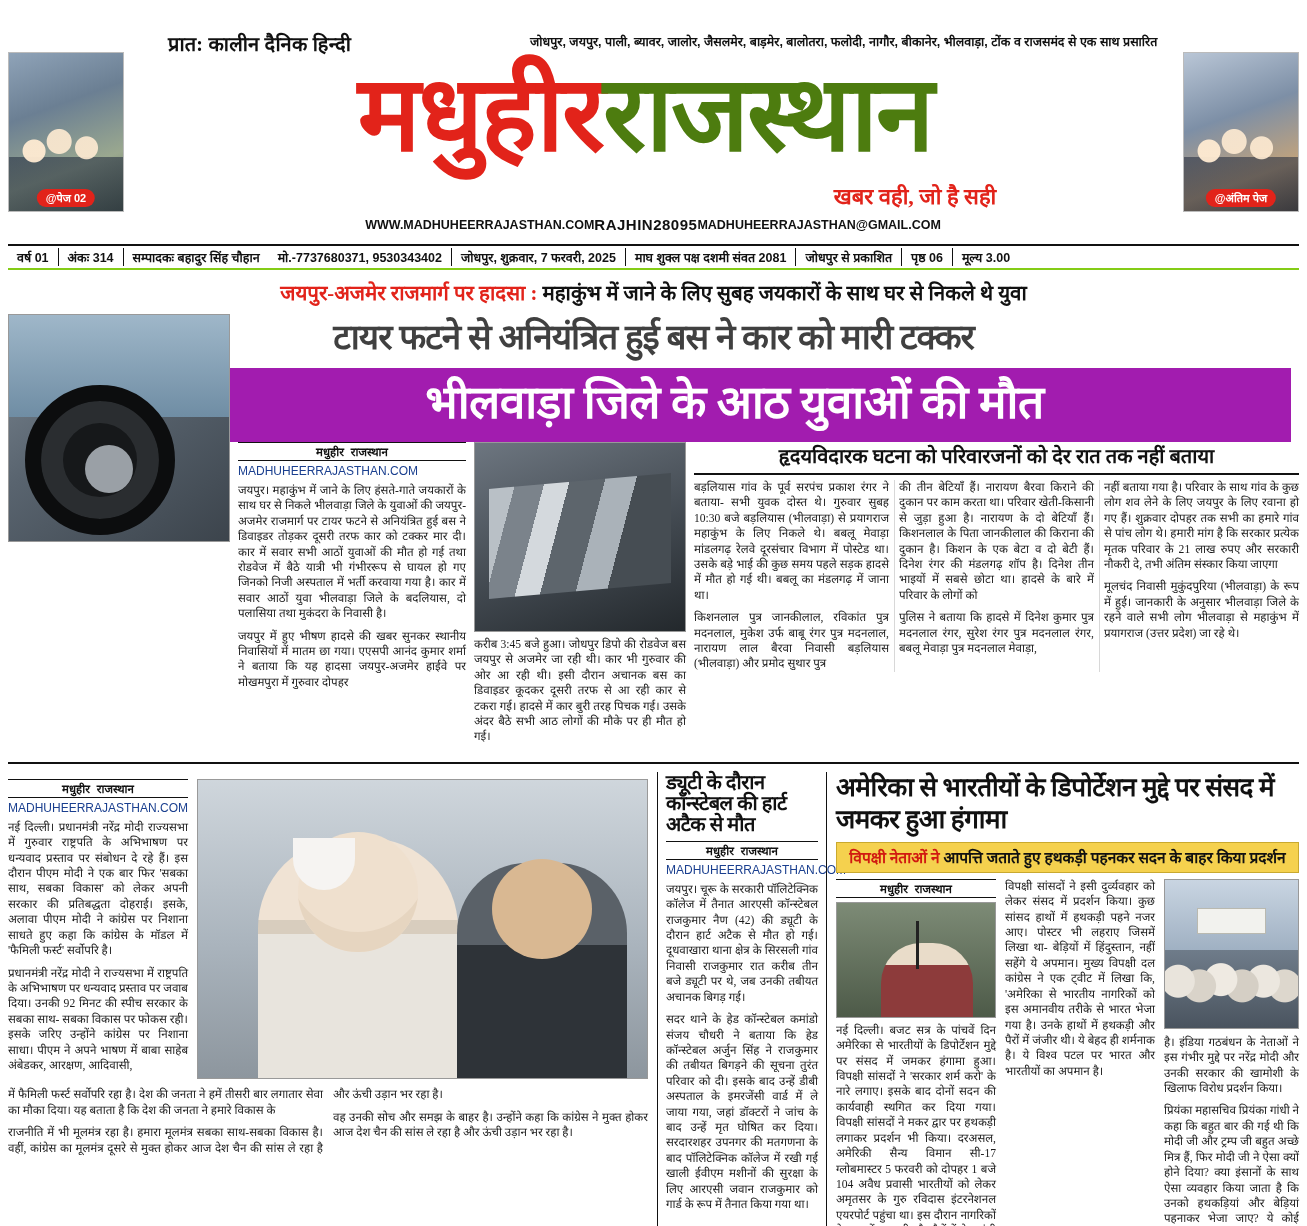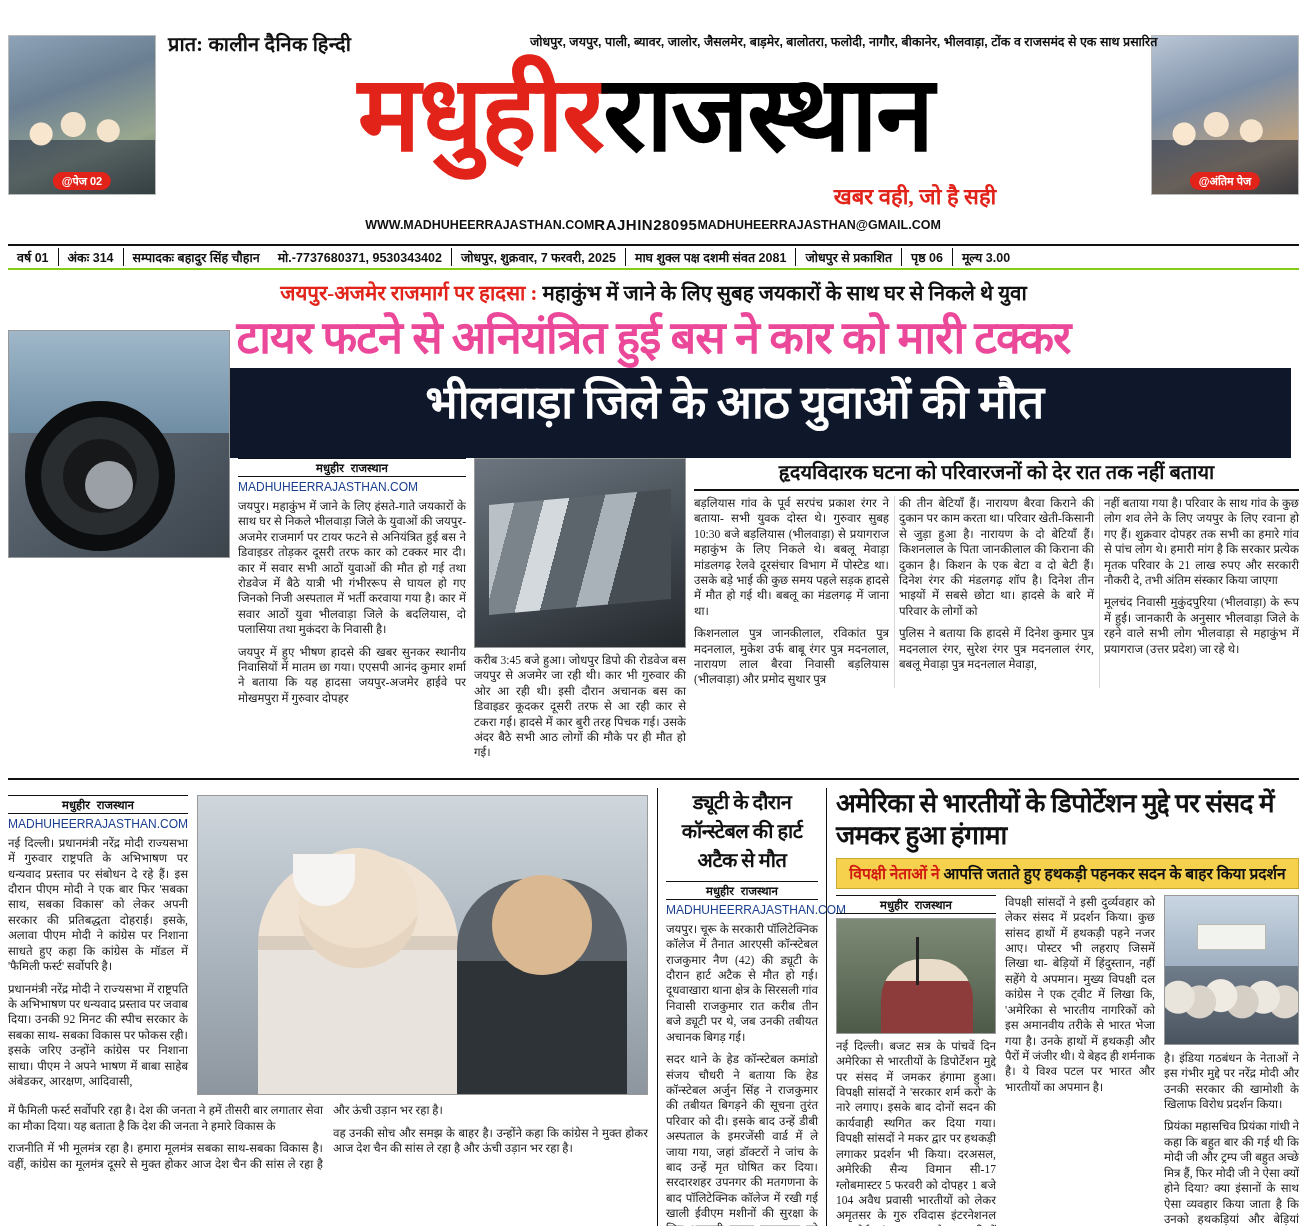--- a/index.html
+++ b/index.html
@@ -29,29 +29,29 @@
     position:absolute; top:55px; left:150px; width:990px; height:125px;
     text-align:center;
   }
   .mast-title .m-red {
     font-family:"Liberation Serif", serif;
     font-size:105px; font-weight:bold; color:#e2231a; line-height:120px;
     letter-spacing:-2px; display:inline-block; vertical-align:middle;
   }
   .mast-title .m-black {
     font-family:"Liberation Serif", serif;
-    font-size:105px; font-weight:bold; color:#000000; line-height:120px;
+    font-size:105px; font-weight:bold; color:#4d7c0f; line-height:120px;
     letter-spacing:-2px; display:inline-block; vertical-align:middle;
   }
   .mast-tag {
     position:absolute; top:180px; left:700px; width:430px; text-align:center;
     font-family:"Liberation Serif", serif; font-size:22px; font-weight:bold; color:#e2231a;
   }
   .mast-photo {
-    position:absolute; top:35px; width:148px; height:160px;
+    position:absolute; top:52px; width:116px; height:160px;
     border:1px solid #bbb; overflow:hidden;
   }
   .mast-photo.left { left:8px; background:linear-gradient(160deg,#8fa3b8 0%,#6b7f93 35%,#9aa88f 70%,#4e5b4a 100%); }
   .mast-photo.right { right:8px; background:linear-gradient(160deg,#b9c6d6 0%,#7d8fa6 40%,#c2a37c 75%,#5d4f3f 100%); }
   .mast-photo .ph-people {
     position:absolute; inset:0;
     background:
       radial-gradient(circle at 22% 62%, rgba(255,235,210,.95) 0 11px, transparent 12px),
       radial-gradient(circle at 44% 56%, rgba(255,235,210,.9) 0 12px, transparent 13px),
       radial-gradient(circle at 68% 60%, rgba(255,235,210,.9) 0 11px, transparent 12px),
@@ -81,26 +81,26 @@
   
   .kicker {
     margin:8px 8px 0 8px; text-align:center;
     font-family:"Liberation Serif", serif; font-weight:bold; font-size:20.5px;
     color:#111;
   }
   .kicker .k-red { color:#e2231a; }
   .headline1 {
     margin:6px 8px 0 8px; text-align:center;
     font-family:"Liberation Serif", serif; font-weight:bold;
-    font-size:45px; line-height:52px; color:#ec4899; letter-spacing:-1px;
+    font-size:35px; line-height:52px; color:#404040; letter-spacing:-1px;
   }
   .headline-band {
-    margin:4px 8px 0 8px; background:#0f172a; color:#fff;
+    margin:4px 8px 0 8px; background:#a21caf; color:#fff;
     text-align:center; font-family:"Liberation Serif", serif; font-weight:bold;
-    font-size:46px; line-height:58px; padding:6px 0 26px 0; letter-spacing:-.5px;
+    font-size:46px; line-height:58px; padding:6px 0 10px 0; letter-spacing:-.5px;
     position:relative; z-index:2; width:1113px; margin-left:178px;
   }
   .band-wrap { position:relative; }
 
   
   .lead { display:flex; margin:0 8px; gap:8px; }
   .lead-photo {
     width:222px; height:228px; margin-top:-128px; position:relative; z-index:3;
     border:1px solid #999;
     background:linear-gradient(145deg,#7f8b96 0%,#59646f 45%,#3c444c 100%);
@@ -154,21 +154,21 @@
   
   .bottom { display:flex; margin:10px 8px 0 8px; gap:9px; border-top:2px solid #111; padding-top:8px; }
   .bsec-left { width:640px; }
   .bsec-mid { width:170px; border-left:1px solid #111; border-right:1px solid #111; padding:0 8px; }
   .bsec-right { flex:1; }
 
   .h2 {
     font-family:"Liberation Serif", serif; font-weight:bold;
     font-size:36px; line-height:44px; color:#111; letter-spacing:-.5px;
   }
-  .h2.small { font-size:20px; line-height:29px; text-align:center; }
+  .h2.small { font-size:20px; line-height:21px; }
   .h2.med { font-size:26px; line-height:32px; }
 
   .modi-wrap { display:flex; gap:9px; margin-top:7px; }
   .modi-col { width:180px; }
   .modi-photo {
     flex:1; height:300px; border:1px solid #999; position:relative; overflow:hidden;
     background:linear-gradient(180deg,#cfd6dc 0%,#aab4bd 55%,#8d969e 100%);
   }
   .modi-photo .figA {
     position:absolute; left:60px; bottom:0; width:200px; height:240px;

